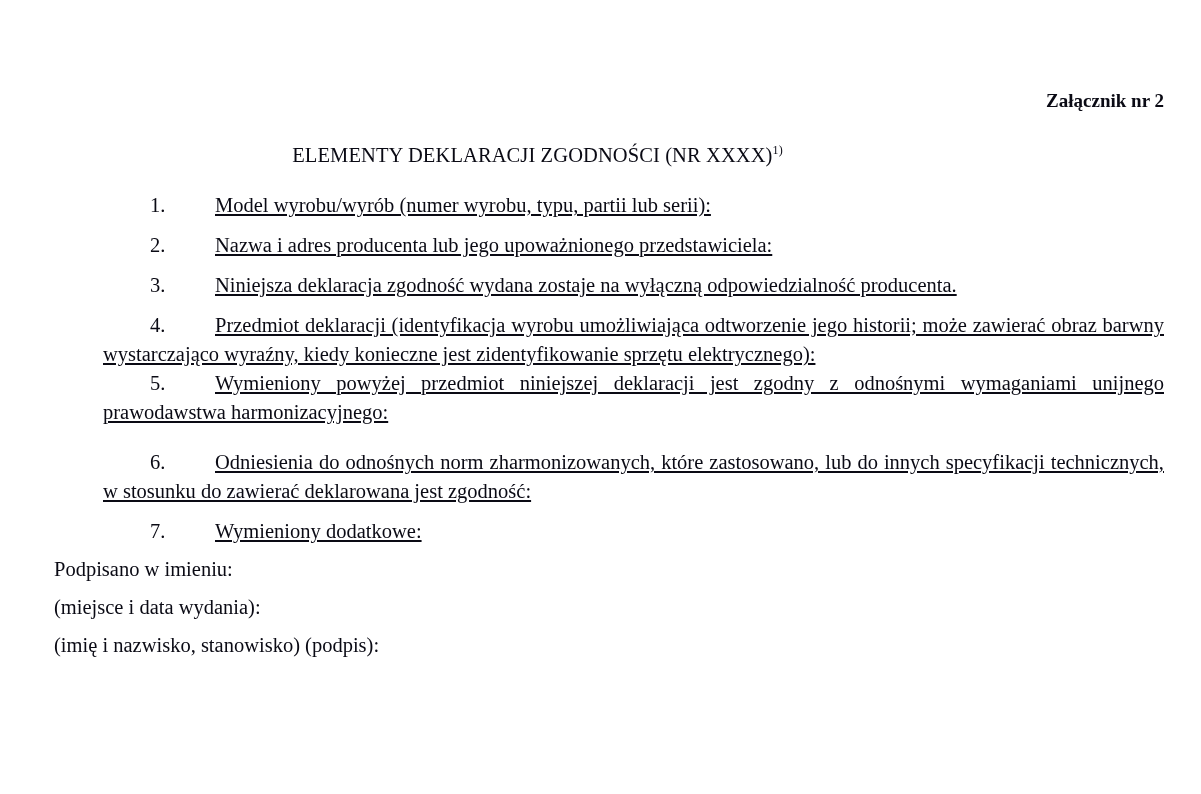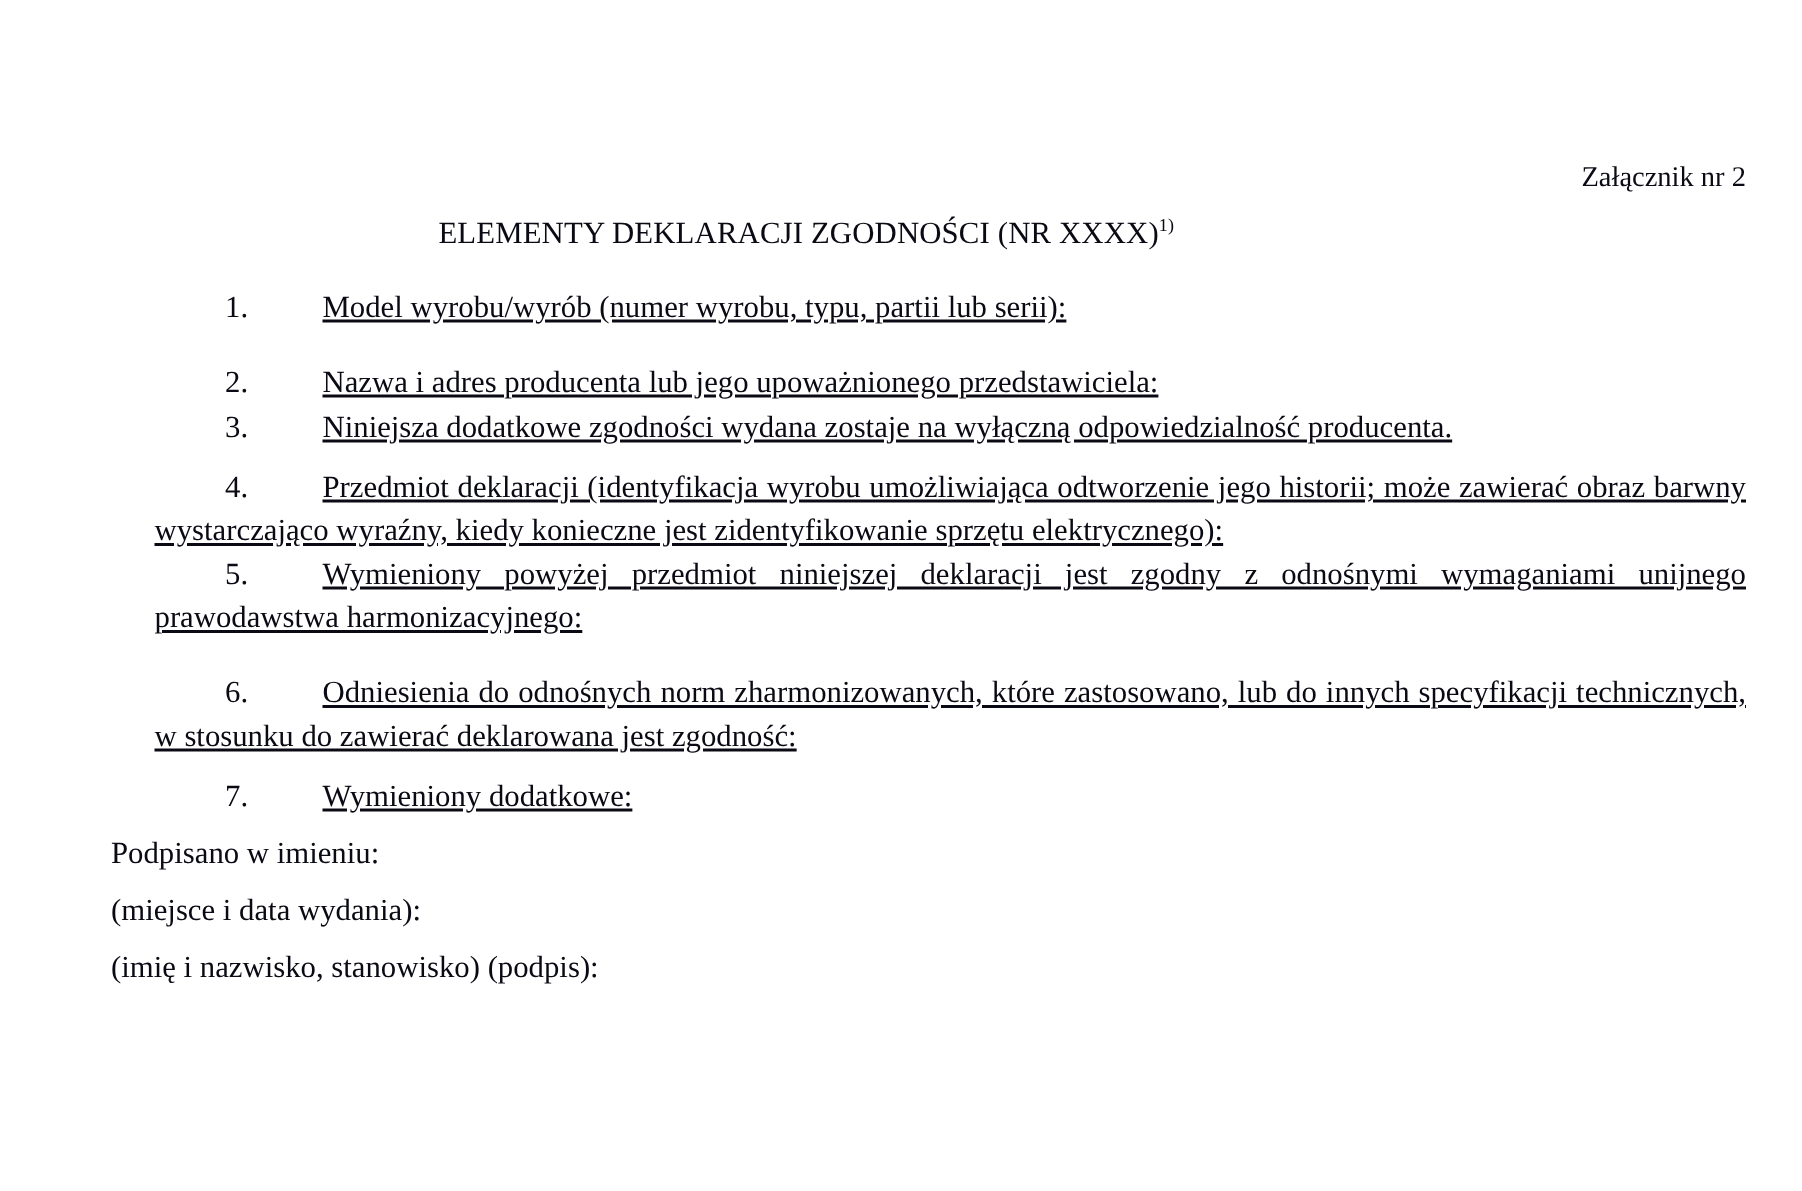--- a/index.html
+++ b/index.html
@@ -13,23 +13,22 @@
       position: relative;
       overflow: hidden;
       font-family: "Liberation Serif", "DejaVu Serif", serif;
       color: #0a0a14;
       font-size: 20.5px;
     }
     .annex {
       position: absolute;
       top: 90px;
       right: 37px;
-      font-weight: normal;
+      font-weight: bold;
       font-size: 19px;
-      margin-top: 18px;
     }
     .title {
       position: absolute;
       top: 143px;
       left: 0;
       width: 1075px;
       text-align: center;
       font-size: 20.5px;
       letter-spacing: 0.1px;
     }
@@ -54,41 +53,40 @@
     .item .num {
       display: inline-block;
       width: 112px;
       padding-left: 47px;
       box-sizing: border-box;
     }
     .sign {
       position: absolute;
       left: 54px;
       font-size: 20.5px;
-      margin-left: 20px;
     }
   </style>
 </head>
 <body>
 
 <div>
 
   <div class="annex">Załącznik nr 2</div>
 
   <div class="title"><span>ELEMENTY DEKLARACJI ZGODNOŚCI (NR XXXX)</span><sup>1)</sup></div>
 
   <div class="items">
     <div class="item" style="top:191px;">
       <span class="num">1.</span><span>Model wyrobu/wyrób (numer wyrobu, typu, partii lub serii):</span>
     </div>
-    <div class="item" style="top:241px;">
+    <div class="item" style="top:231px;">
       <span class="num">2.</span><span>Nazwa i adres producenta lub jego upoważnionego przedstawiciela:</span>
     </div>
     <div class="item" style="top:271px;">
-      <span class="num">3.</span><span>Niniejsza dodatkowe zgodności wydana zostaje na wyłączną odpowiedzialność producenta.</span>
+      <span class="num">3.</span><span>Niniejsza deklaracja zgodność wydana zostaje na wyłączną odpowiedzialność producenta.</span>
     </div>
     <div class="item" style="top:311px;">
       <span class="num">4.</span><span>Przedmiot deklaracji (identyfikacja wyrobu umożliwiająca odtworzenie jego historii; może zawierać obraz barwny wystarczająco wyraźny, kiedy konieczne jest zidentyfikowanie sprzętu elektrycznego):</span>
     </div>
     <div class="item" style="top:369px;">
       <span class="num">5.</span><span>Wymieniony powyżej przedmiot niniejszej deklaracji jest zgodny z odnośnymi wymaganiami unijnego prawodawstwa harmonizacyjnego:</span>
     </div>
     <div class="item" style="top:448px;">
       <span class="num">6.</span><span>Odniesienia do odnośnych norm zharmonizowanych, które zastosowano, lub do innych specyfikacji technicznych, w stosunku do zawierać deklarowana jest zgodność:</span>
     </div>

